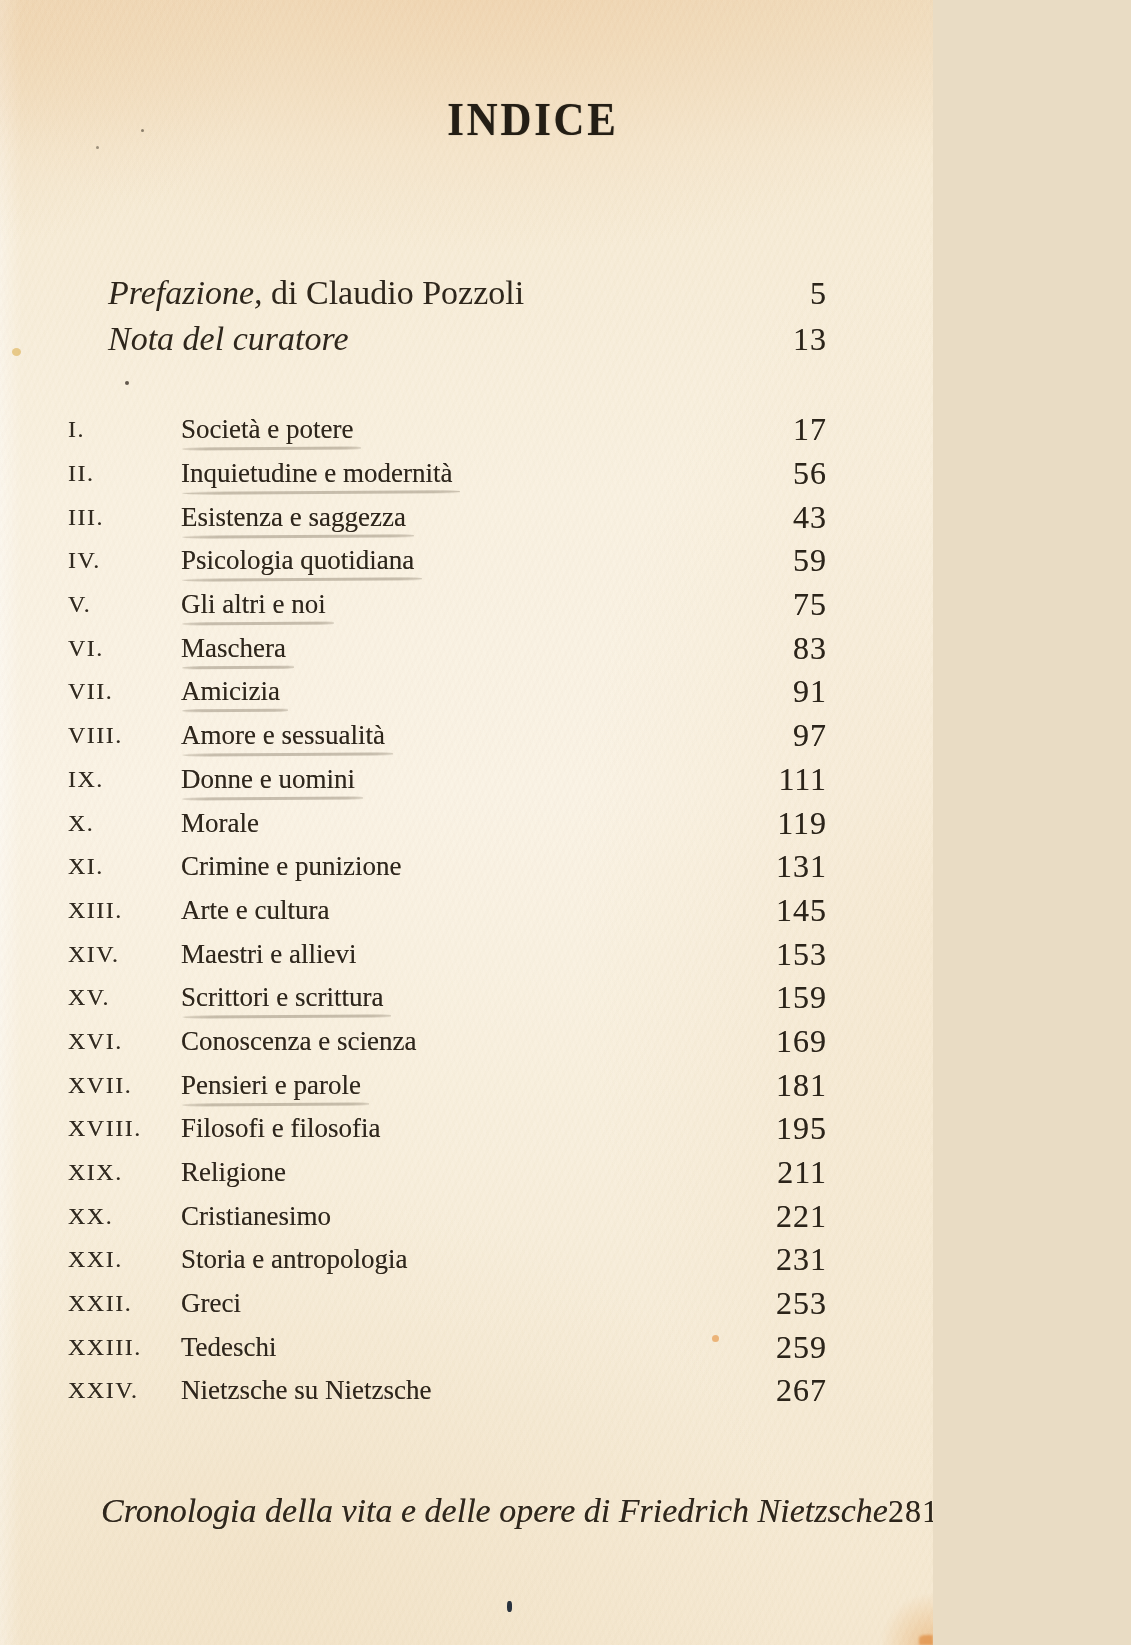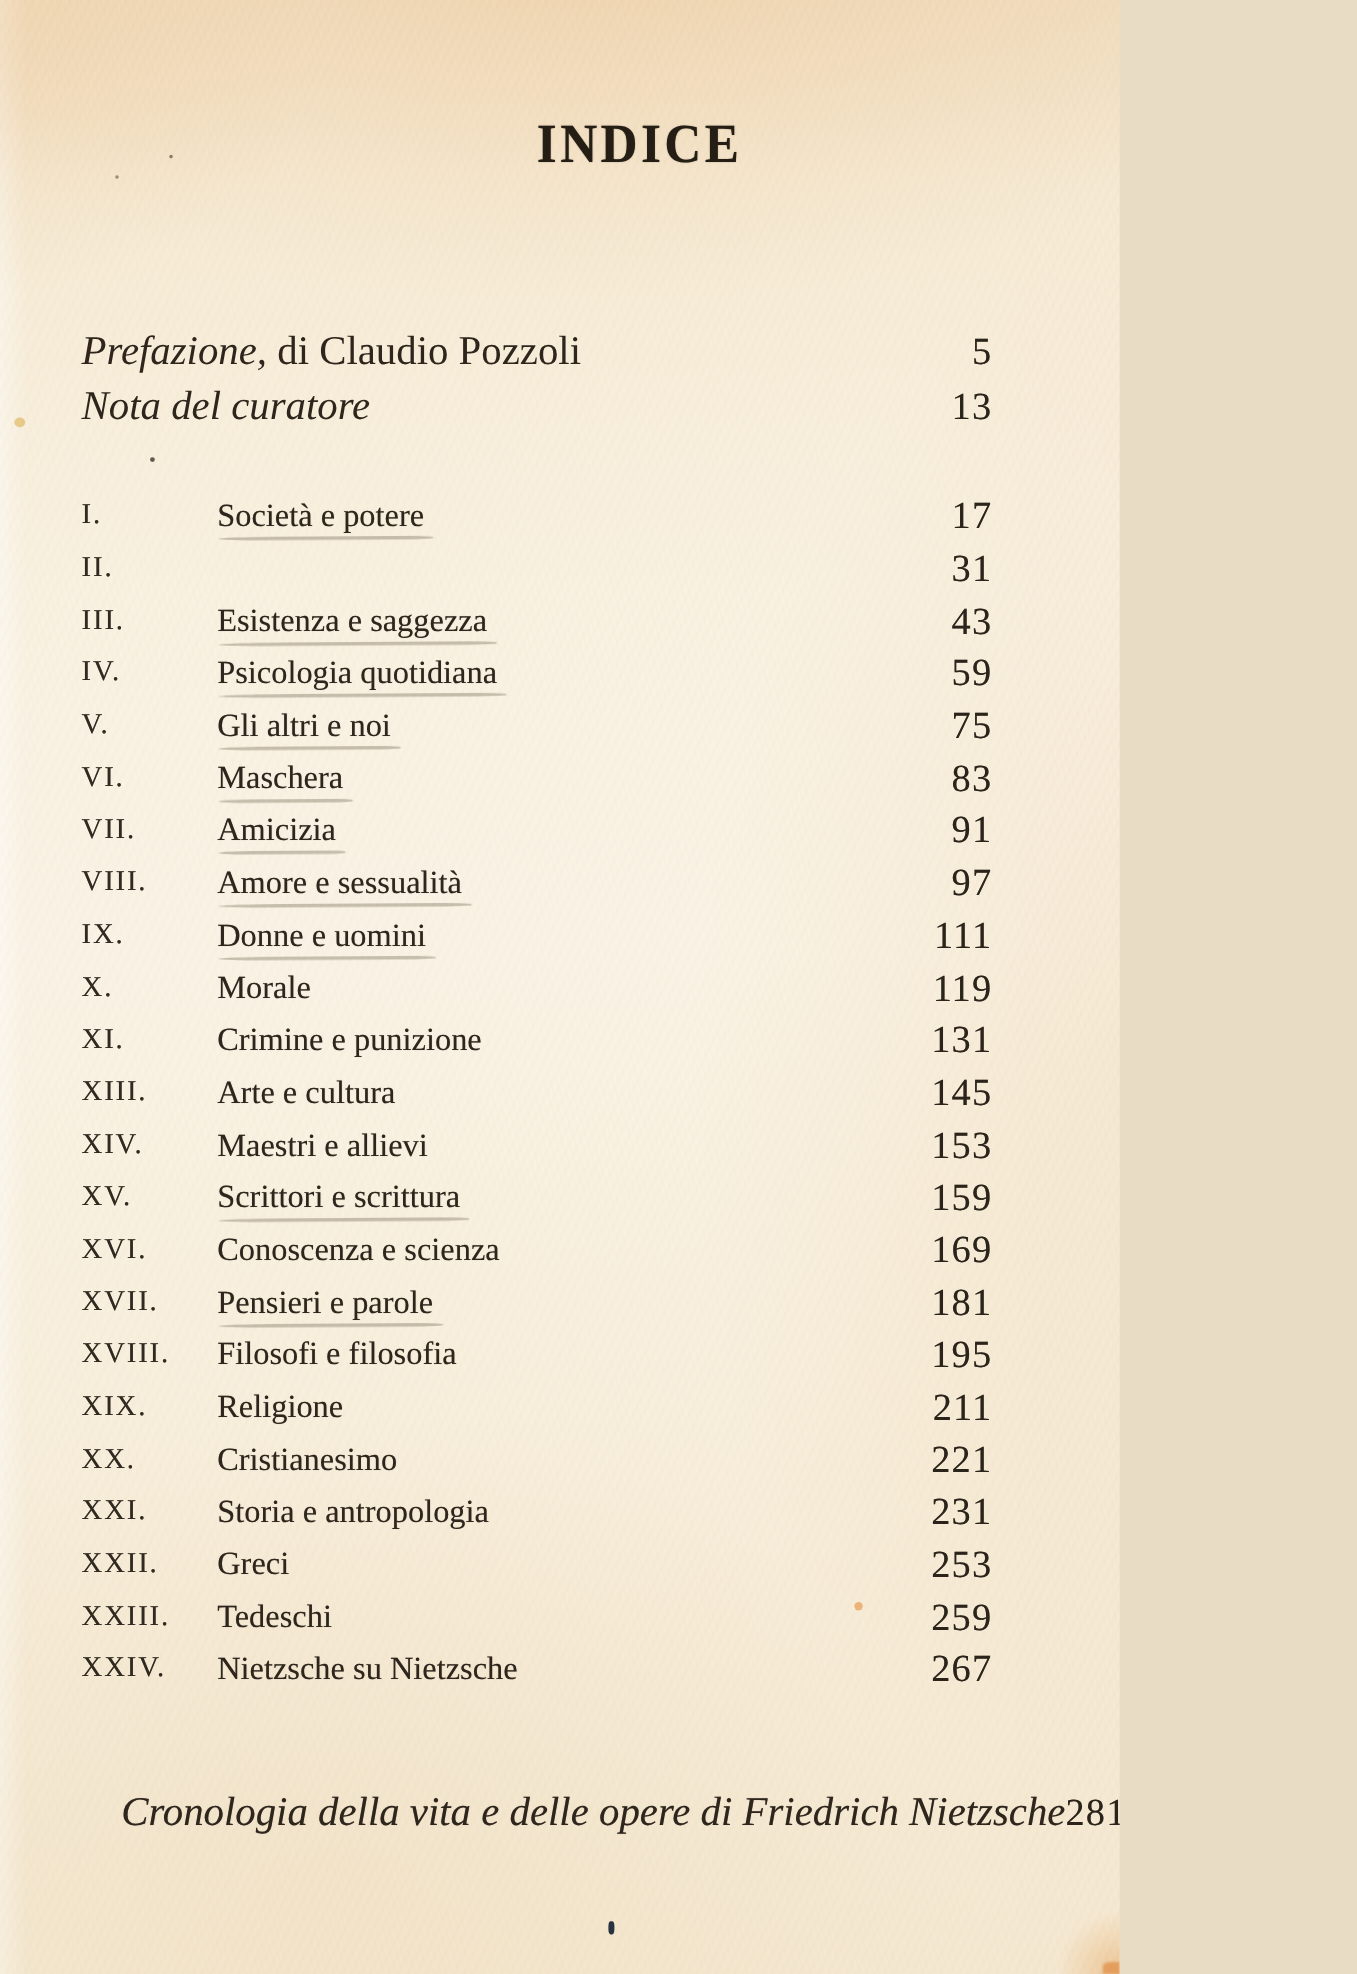--- a/index.html
+++ b/index.html
@@ -26,21 +26,21 @@
   }
   .title{
     position:absolute;top:62px;left:0;width:1066px;text-align:center;
     font-size:46px;letter-spacing:3px;font-weight:600;color:#241e15;
     transform:scaleX(.93);
     text-shadow:0 0 1px rgba(40,32,22,.55);
   }
   .block{position:absolute;left:68px;right:106px;}
   .row{display:flex;align-items:baseline;}
   .front{top:274px;}
-  .front .row{height:46px;}
+  .front .row{height:46px;margin-left:40px;}
   .fm-label{font-size:34px;white-space:nowrap;}
   .fm-label .it{font-style:italic;}
   .entries{top:408px;}
   .entries .row{height:43.7px;align-items:center;}
   .numeral{
     flex:0 0 113px;font-size:24px;letter-spacing:1.5px;color:#312a20;
     text-shadow:0 0 .5px rgba(40,32,22,.5);
   }
   .etitle{
     font-size:27px;white-space:nowrap;display:inline-block;position:relative;
@@ -90,21 +90,22 @@
   </div>
 
   <div class="block entries">
       <div class="row">
       <span class="numeral">I.</span>
       <span class="etitle pencil">Società e potere</span>
       <span class="pagenum">17</span>
     </div>
       <div class="row">
       <span class="numeral">II.</span>
-      <span class="pagenum">31</span>
+      <span class="etitle pencil">Inquietudine e modernità</span>
+      <span class="pagenum">56</span>
     </div>
       <div class="row">
       <span class="numeral">III.</span>
       <span class="etitle pencil">Esistenza e saggezza</span>
       <span class="pagenum">43</span>
     </div>
       <div class="row">
       <span class="numeral">IV.</span>
       <span class="etitle pencil">Psicologia quotidiana</span>
       <span class="pagenum">59</span>

